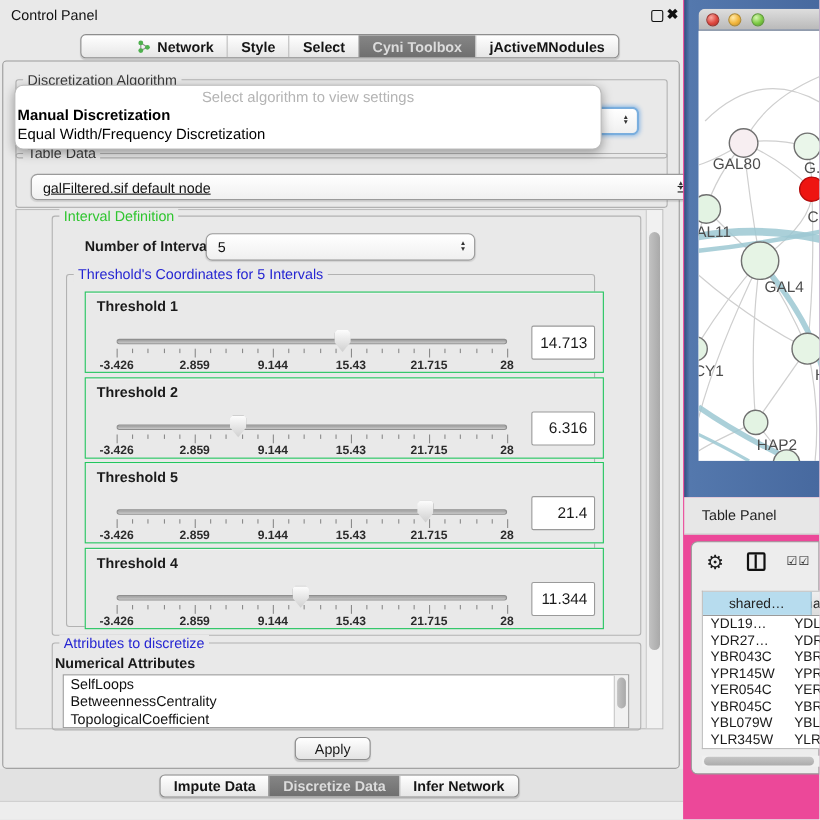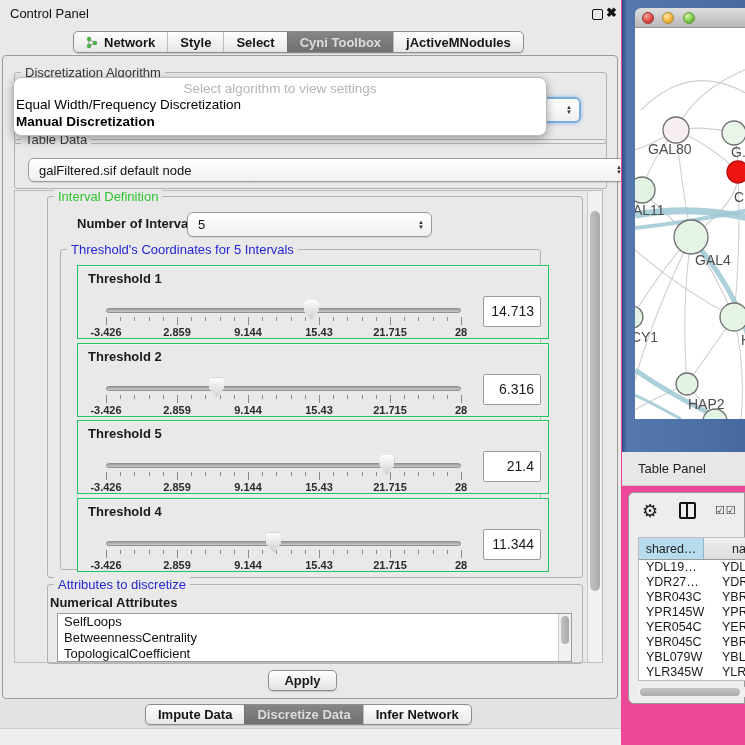--- a/index.html
+++ b/index.html
@@ -59,21 +59,21 @@
   .ticks { position:absolute; left:0; top:13px; width:100%; height:9px; }
   .tick { position:absolute; top:0; width:1px; background:#8a8a8a; }
   .ticklabels { position:absolute; left:0; top:22px; width:100%; height:12px; }
   .tl { position:absolute; transform:translateX(-50%); font-size:11px; font-weight:bold; color:#2b2b2b; white-space:nowrap; }
   .valuebox { position:absolute; right:7px; top:30px; width:58px; height:31px; background:#fff; border:1px solid #9a9a9a; border-radius:2px; font-size:14px; text-align:right; padding:6px 6px 0 0; }
 
   
   .attrlist { position:absolute; left:55px; top:612px; width:515px; height:48px; background:#fff; border:1px solid #9a9a9a; overflow:hidden; }
   .attritem { font-size:13px; padding:0 0 1px 6px; color:#111; }
 
-  .applybtn { position:absolute; left:268px; top:671px; width:69px; height:21px; background:linear-gradient(#ffffff,#e3e3e3); border:1px solid #8d8d8d; border-radius:5px; font-size:13px; font-weight:bold; text-align:center; line-height:19px; box-shadow:0 1px 1px rgba(0,0,0,.15); }
+  .applybtn { position:absolute; left:268px; top:671px; width:69px; height:21px; background:linear-gradient(#ffffff,#e3e3e3); border:1px solid #8d8d8d; border-radius:5px; font-size:13px; font-weight:normal; text-align:center; line-height:19px; box-shadow:0 1px 1px rgba(0,0,0,.15); }
 
   .footer-strip { position:absolute; left:0; top:699px; width:621px; height:46px; background:#e2e2e2; }
   .footer-strip .lower { position:absolute; left:0; top:29px; width:100%; height:17px; background:#ededed; border-top:1px solid #cdcdcd; }
 
   
   .right { position:absolute; left:621px; top:0; width:124px; height:745px; background:#ec4899; }
   .frame { position:absolute; left:1px; top:0; width:123px; height:452px; background:linear-gradient(90deg,#2f4f82 0,#5478ad 5px,#47699f 100%); }
   .nettitlebar { position:absolute; left:13px; top:8px; right:0; height:20px; background:linear-gradient(#dedede,#b9b9b9); border-bottom:1px solid #949494; border-radius:6px 0 0 0; }
   .light { position:absolute; top:4px; width:12px; height:12px; border-radius:50%; }
   .netcanvas { position:absolute; left:13px; top:28px; right:0; height:391px; background:#fff; overflow:hidden; }
@@ -81,39 +81,39 @@
   .tp-bar { position:absolute; left:1px; top:452px; width:123px; height:34px; background:#e7e7e7; border-bottom:1px solid #cccccc; }
   .tp-title { position:absolute; left:16px; top:9px; font-size:13px; color:#222; }
   .tp-panel { position:absolute; left:7px; top:492px; width:117px; height:212px; background:#ededed; border:1px solid #9a9a9a; border-radius:6px 0 0 6px; }
   .gear { position:absolute; left:13px; top:7px; font-size:18px; color:#1c1c1c; }
   .colicon { position:absolute; left:50px; top:9px; width:17px; height:17px; border:2px solid #111; border-radius:2px; }
   .colicon::after { content:""; position:absolute; left:5px; top:0; width:2px; height:13px; background:#111; }
   .checks { position:absolute; left:86px; top:11px; font-size:11px; letter-spacing:1px; color:#222; }
   .tptable { position:absolute; left:9px; top:44px; width:108px; height:144px; background:#fff; overflow:hidden; border:1px solid #bdbdbd; border-right:none; }
   .thead { display:flex; height:22px; border-bottom:1px solid #9a9a9a; }
   .th { font-size:12.5px; display:flex; align-items:center; justify-content:center; color:#222; overflow:hidden; white-space:nowrap; }
-  .th1 { width:65px; background:#b7dcee; border-right:1px solid #8fb6c9; }
+  .th1 { width:99px; background:#b7dcee; border-right:1px solid #8fb6c9; }
   .th2 { flex:1; background:linear-gradient(#efefef,#dcdcdc); justify-content:flex-end; }
   .trow { display:flex; height:15px; font-size:12.5px; }
   .td1 { width:79px; padding-left:7px; overflow:hidden; white-space:nowrap; }
   .td2 { flex:1; padding-left:4px; overflow:hidden; white-space:nowrap; }
   .hsb { position:absolute; left:9px; top:194px; width:108px; height:10px; background:#f0f0f0; }
   .hsb .hthumb { position:absolute; left:2px; top:1px; width:100px; height:8px; border-radius:5px; background:linear-gradient(#c6c6c6,#ababab); }
 
   .neticon { width:13px; height:13px; }
 </style>
 </head>
 <body>
 
 <section class="cp">
   <span class="cp-title">Control Panel</span>
   <span class="float-btn"></span>
   <span class="close-btn">✖</span>
 
-  <div class="segmented" id="topTabs" style="left:73px; top:31px; height:22px;">
+  <div class="segmented" id="topTabs" style="left:73px; top:31px; height:22px;padding-left:39px;">
       <div class="seg">
         <svg class="neticon" viewBox="0 0 13 13">
           <line x1="3" y1="3" x2="9" y2="7" stroke="#8a8a8a"></line>
           <line x1="3" y1="10" x2="9" y2="7" stroke="#8a8a8a"></line>
           <line x1="3" y1="3" x2="3" y2="10" stroke="#8a8a8a"></line>
           <circle cx="3" cy="3" r="2.2" fill="#4db04d"></circle>
           <circle cx="3" cy="10" r="2.2" fill="#4db04d"></circle>
           <circle cx="9" cy="7" r="2.2" fill="#4db04d"></circle>
         </svg>
         <span>Network</span>
@@ -142,21 +142,21 @@
       <span class="cval"></span>
       <span class="stepper">
           <span>▲</span>
           <span>▼</span>
         </span>
     </div>
 
     <div class="group" style="left:11px; top:83px; width:593px; height:50px;">
       <span class="gtitle dark">Table Data</span>
     </div>
-    <div class="combo" style="left:25px; top:102px; width:602px; height:24px;">
+    <div class="combo" style="left:25px; top:102px; width:602px; height:24px;text-decoration:underline;">
       <span class="cval">galFiltered.sif default node</span>
       <span class="stepper">
           <span>▲</span>
           <span>▼</span>
         </span>
     </div>
 
     <div class="viewport" style="left:11px; top:134px; width:589px; height:473px;">
 
       <div class="group" style="left:32px; top:5px; width:536px; height:382px;">
@@ -384,22 +384,22 @@
       <div class="seg sel">
         <span>Discretize Data</span>
       </div>
       <div class="seg">
         <span>Infer Network</span>
       </div>
     </div>
 
   <div class="popup">
     <div class="ph">Select algorithm to view settings</div>
+    <div class="item b">Manual Discretization</div>
     <div class="item">Equal Width/Frequency Discretization</div>
-    <div class="item b">Manual Discretization</div>
   </div>
 </section>
 
 <section class="right">
   <div class="frame">
     <div class="nettitlebar">
       <span class="light" style="left:7px;  background:radial-gradient(circle at 35% 30%, #f7a8a0, #df4840 55%, #a52f28); border:1px solid #9c3530;"></span>
       <span class="light" style="left:27px; background:radial-gradient(circle at 35% 30%, #ffe9a8, #f2b63c 55%, #c08d2a); border:1px solid #b08a33;"></span>
       <span class="light" style="left:48px; background:radial-gradient(circle at 35% 30%, #d5f7b0, #7ecb45 55%, #54962d); border:1px solid #5f9a3a;"></span>
     </div>

